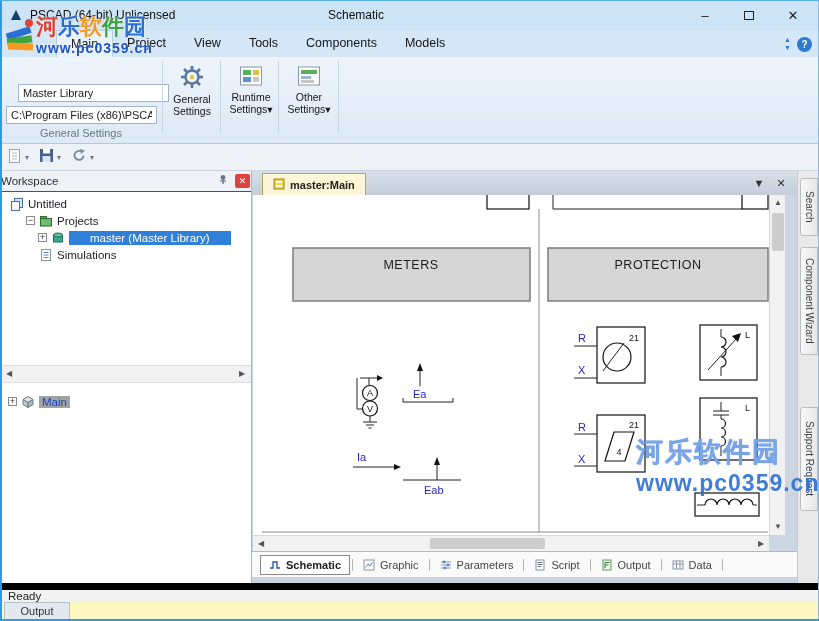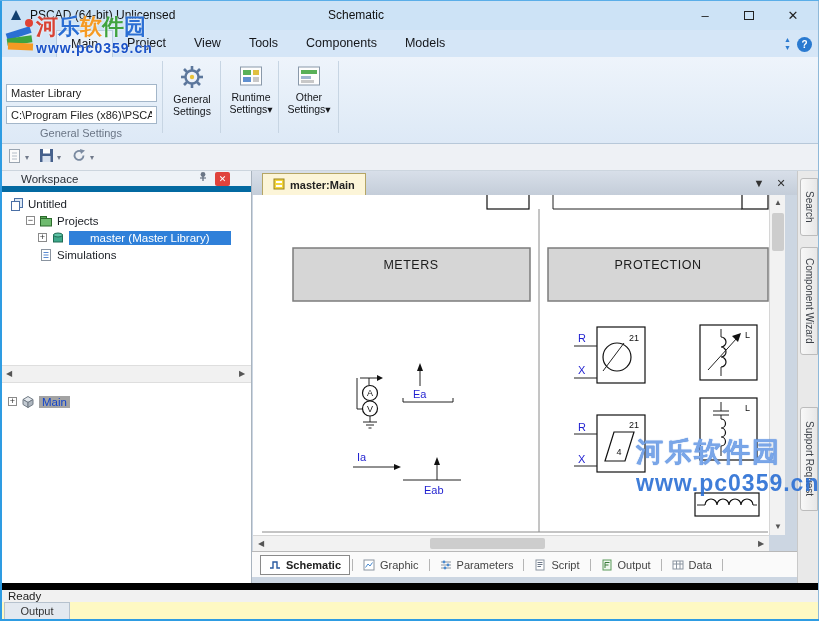--- a/index.html
+++ b/index.html
@@ -42,22 +42,22 @@
   .rbig .lbl{font-size:10.5px;line-height:12px;color:#14161a;text-align:center}
   .group-label{position:absolute;left:0;top:70px;width:162px;text-align:center;font-size:11px;color:#6b7686}
 
   
   .qat{position:absolute;left:0;top:144px;width:819px;height:27px;background:#eef1f5;border-bottom:1px solid #ccd5de;
     display:flex;align-items:center;padding-left:7px;gap:3px}
   .qat .caret{font-size:8px;color:#70798a;margin-right:7px}
 
   
   .workspace{position:absolute;left:0;top:171px;width:252px;height:412px;background:#fff;border-right:1px solid #a9b4bf}
-  .ws-header{position:absolute;left:0;top:0;width:251px;height:21px;background:#eef2f7;border-bottom:6px solid #0369a1;
-    display:flex;align-items:center;padding:0 21px}
+  .ws-header{position:absolute;left:0;top:0;width:251px;height:21px;background:#eef2f7;border-bottom:1px solid #0369a1;
+    display:flex;align-items:center;padding:0 1px}
   .ws-title{font-size:11.5px;color:#2c3138;flex:1}
   .ws-close{width:15px;height:14px;background:#e0433c;color:#fff;font-size:9px;line-height:14px;text-align:center;border-radius:2px;margin-left:6px}
   .tree{position:absolute;left:0;top:24px;width:251px}
   .trow{display:flex;align-items:center;height:17px;font-size:11.5px;color:#20242a;white-space:nowrap}
   .expander{width:9px;height:9px;border:1px solid #8a8a8a;background:#fff;font-size:9px;line-height:7px;text-align:center;color:#333;margin-right:4px;flex:none}
   .tspacer{width:13px;flex:none}
   .ticon{margin-right:4px;flex:none;display:inline-flex}
   .sel-label{background:#2f80d9;color:#fff;padding:1px 21px}
   .main-label{background:#a3a3a3;color:#1144cc;padding:0 3px}
   .ws-hscroll{position:absolute;left:0;top:194px;width:251px;height:18px;background:#f1f1f1;border-top:1px solid #dedede;border-bottom:1px solid #dedede}
@@ -148,21 +148,21 @@
     <div class="rtab">Components</div>
     <div class="rtab">Models</div>
     <div class="ribbon-nav">
       <span>▲</span>
       <span>▼</span>
     </div>
     <div class="help-btn">?</div>
   </div>
 
   <div class="ribbon-body">
-    <input class="rfield" style="top: 27px;" readonly="" value="Master Library">
+    <input class="rfield" style="top: 27px; margin-left: 12px;" readonly="" value="Master Library">
     <input class="rfield" style="top: 49px;" readonly="" value="C:\Program Files (x86)\PSCAD">
     <div class="group-label">General Settings</div>
     <div class="rsep" style="left:162px"></div>
     <div class="rsep" style="left:220px"></div>
     <div class="rsep" style="left:278px"></div>
     <div class="rsep" style="left:338px"></div>
 
     <div class="rbig" style="left:165px">
       <span>
         <svg width="26" height="26" viewBox="0 0 26 26">

